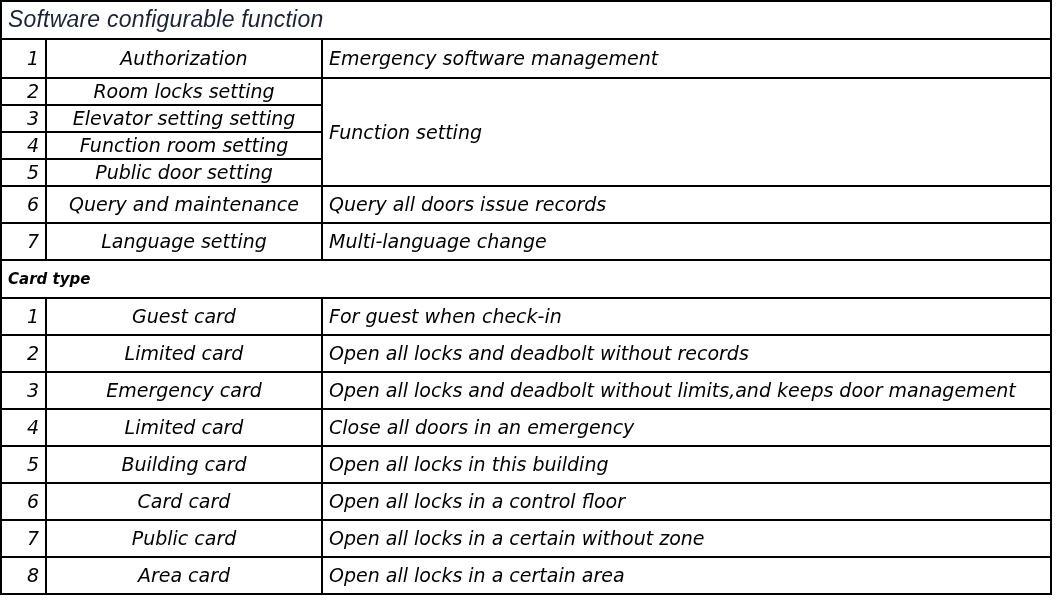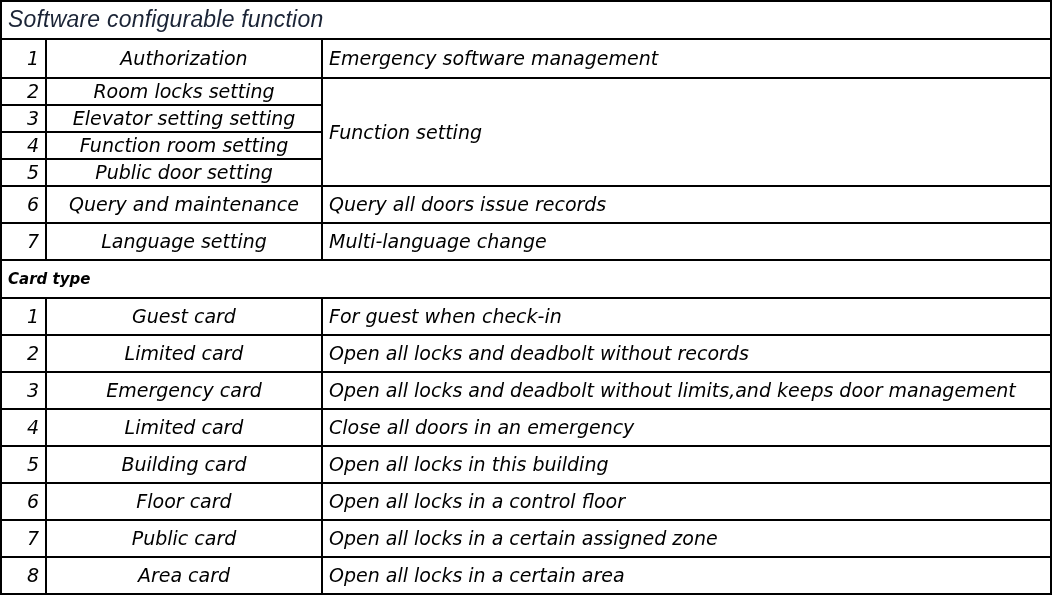--- a/index.html
+++ b/index.html
@@ -161,27 +161,27 @@
           <td class="name">Limited card</td>
           <td class="desc">Close all doors in an emergency</td>
         </tr>
         <tr class="h-mid">
           <td class="num">5</td>
           <td class="name">Building card</td>
           <td class="desc">Open all locks in this building</td>
         </tr>
         <tr class="h-mid">
           <td class="num">6</td>
-          <td class="name">Floor card</td>
+          <td class="name">Card card</td>
           <td class="desc">Open all locks in a control floor</td>
         </tr>
         <tr class="h-mid">
           <td class="num">7</td>
           <td class="name">Public card</td>
-          <td class="desc">Open all locks in a certain assigned zone</td>
+          <td class="desc">Open all locks in a certain without zone</td>
         </tr>
         <tr class="h-mid">
           <td class="num">8</td>
           <td class="name">Area card</td>
           <td class="desc">Open all locks in a certain area</td>
         </tr>
       </tbody>
   </table>
 </div>
 

